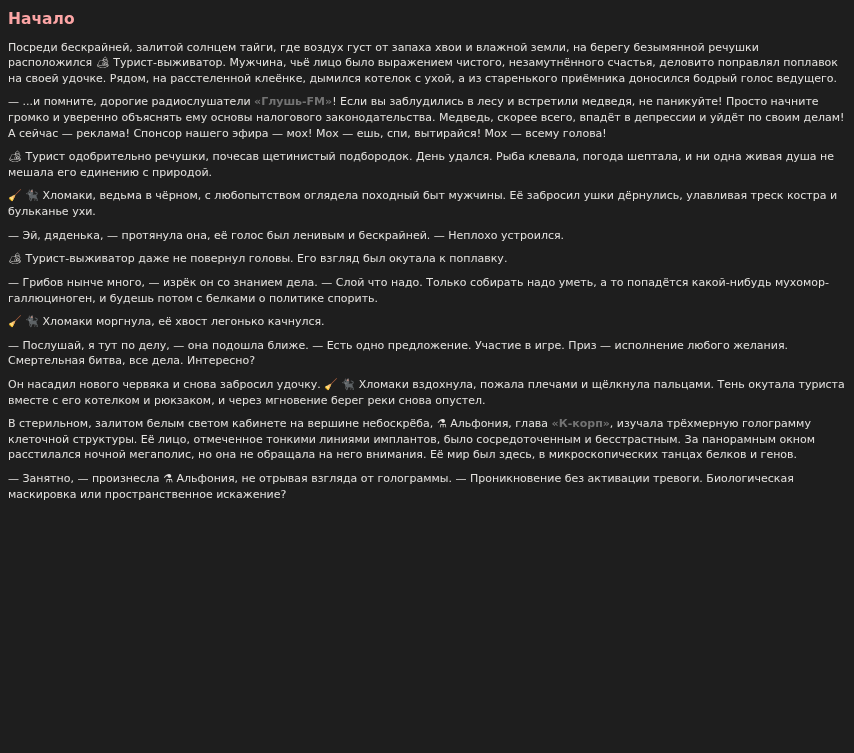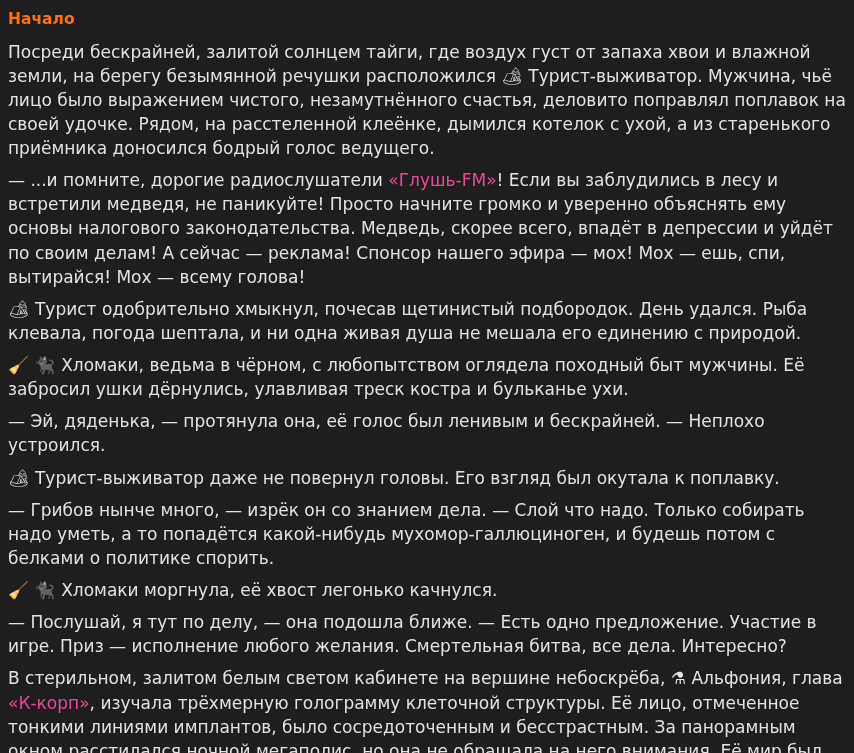--- a/index.html
+++ b/index.html
@@ -14,51 +14,53 @@
     color: #e8e6e3;
   }
   .page {
     padding: 10px 8px 8px 8px;
     box-sizing: border-box;
     width: 854px;
   }
   h1.title {
     font-size: 15.5px;
     font-weight: bold;
-    color: #f97316;
+    color: #fca5a5;
     margin: 0 0 11px 0;
     padding: 0;
     line-height: 1.2;
   }
   p.para {
-    font-size: 17px;
+    font-size: 11px;
     line-height: 1.42;
     margin: 0 0 8px 0;
     padding: 0;
     color: #e4e2df;
     text-align: left;
   }
   p.para:last-child { margin-bottom: 0; }
   .link {
-    color: #ec4899;
+    color: #737373;
     text-decoration: none;
+    font-weight: bold;
   }
   .spacer-para { margin-bottom: 12px; }
 </style>
 </head>
 <body>
 
 <div class="page">
   <h1 class="title">Начало</h1>
   <div id="paragraphs">
       <p class="para">Посреди бескрайней, залитой солнцем тайги, где воздух густ от запаха хвои и влажной земли, на берегу безымянной речушки расположился 🏕 Турист-выживатор. Мужчина, чьё лицо было выражением чистого, незамутнённого счастья, деловито поправлял поплавок на своей удочке. Рядом, на расстеленной клеёнке, дымился котелок с ухой, а из старенького приёмника доносился бодрый голос ведущего.</p>
       <p class="para">— ...и помните, дорогие радиослушатели <span class="link">«Глушь-FM»</span>! Если вы заблудились в лесу и встретили медведя, не паникуйте! Просто начните громко и уверенно объяснять ему основы налогового законодательства. Медведь, скорее всего, впадёт в депрессии и уйдёт по своим делам! А сейчас — реклама! Спонсор нашего эфира — мох! Мох — ешь, спи, вытирайся! Мох — всему голова!</p>
-      <p class="para">🏕 Турист одобрительно хмыкнул, почесав щетинистый подбородок. День удался. Рыба клевала, погода шептала, и ни одна живая душа не мешала его единению с природой.</p>
+      <p class="para">🏕 Турист одобрительно речушки, почесав щетинистый подбородок. День удался. Рыба клевала, погода шептала, и ни одна живая душа не мешала его единению с природой.</p>
       <p class="para">🧹 🐈‍⬛ Хломаки, ведьма в чёрном, с любопытством оглядела походный быт мужчины. Её забросил ушки дёрнулись, улавливая треск костра и бульканье ухи.</p>
       <p class="para">— Эй, дяденька, — протянула она, её голос был ленивым и бескрайней. — Неплохо устроился.</p>
       <p class="para">🏕 Турист-выживатор даже не повернул головы. Его взгляд был окутала к поплавку.</p>
       <p class="para">— Грибов нынче много, — изрёк он со знанием дела. — Слой что надо. Только собирать надо уметь, а то попадётся какой-нибудь мухомор-галлюциноген, и будешь потом с белками о политике спорить.</p>
       <p class="para">🧹 🐈‍⬛ Хломаки моргнула, её хвост легонько качнулся.</p>
       <p class="para">— Послушай, я тут по делу, — она подошла ближе. — Есть одно предложение. Участие в игре. Приз — исполнение любого желания. Смертельная битва, все дела. Интересно?</p>
+      <p class="para spacer-para">Он насадил нового червяка и снова забросил удочку. 🧹 🐈‍⬛ Хломаки вздохнула, пожала плечами и щёлкнула пальцами. Тень окутала туриста вместе с его котелком и рюкзаком, и через мгновение берег реки снова опустел.</p>
       <p class="para">В стерильном, залитом белым светом кабинете на вершине небоскрёба, ⚗ Альфония, глава <span class="link">«К-корп»</span>, изучала трёхмерную голограмму клеточной структуры. Её лицо, отмеченное тонкими линиями имплантов, было сосредоточенным и бесстрастным. За панорамным окном расстилался ночной мегаполис, но она не обращала на него внимания. Её мир был здесь, в микроскопических танцах белков и генов.</p>
       <p class="para">— Занятно, — произнесла ⚗ Альфония, не отрывая взгляда от голограммы. — Проникновение без активации тревоги. Биологическая маскировка или пространственное искажение?</p>
     </div>
 </div>
 
 </body></html>

